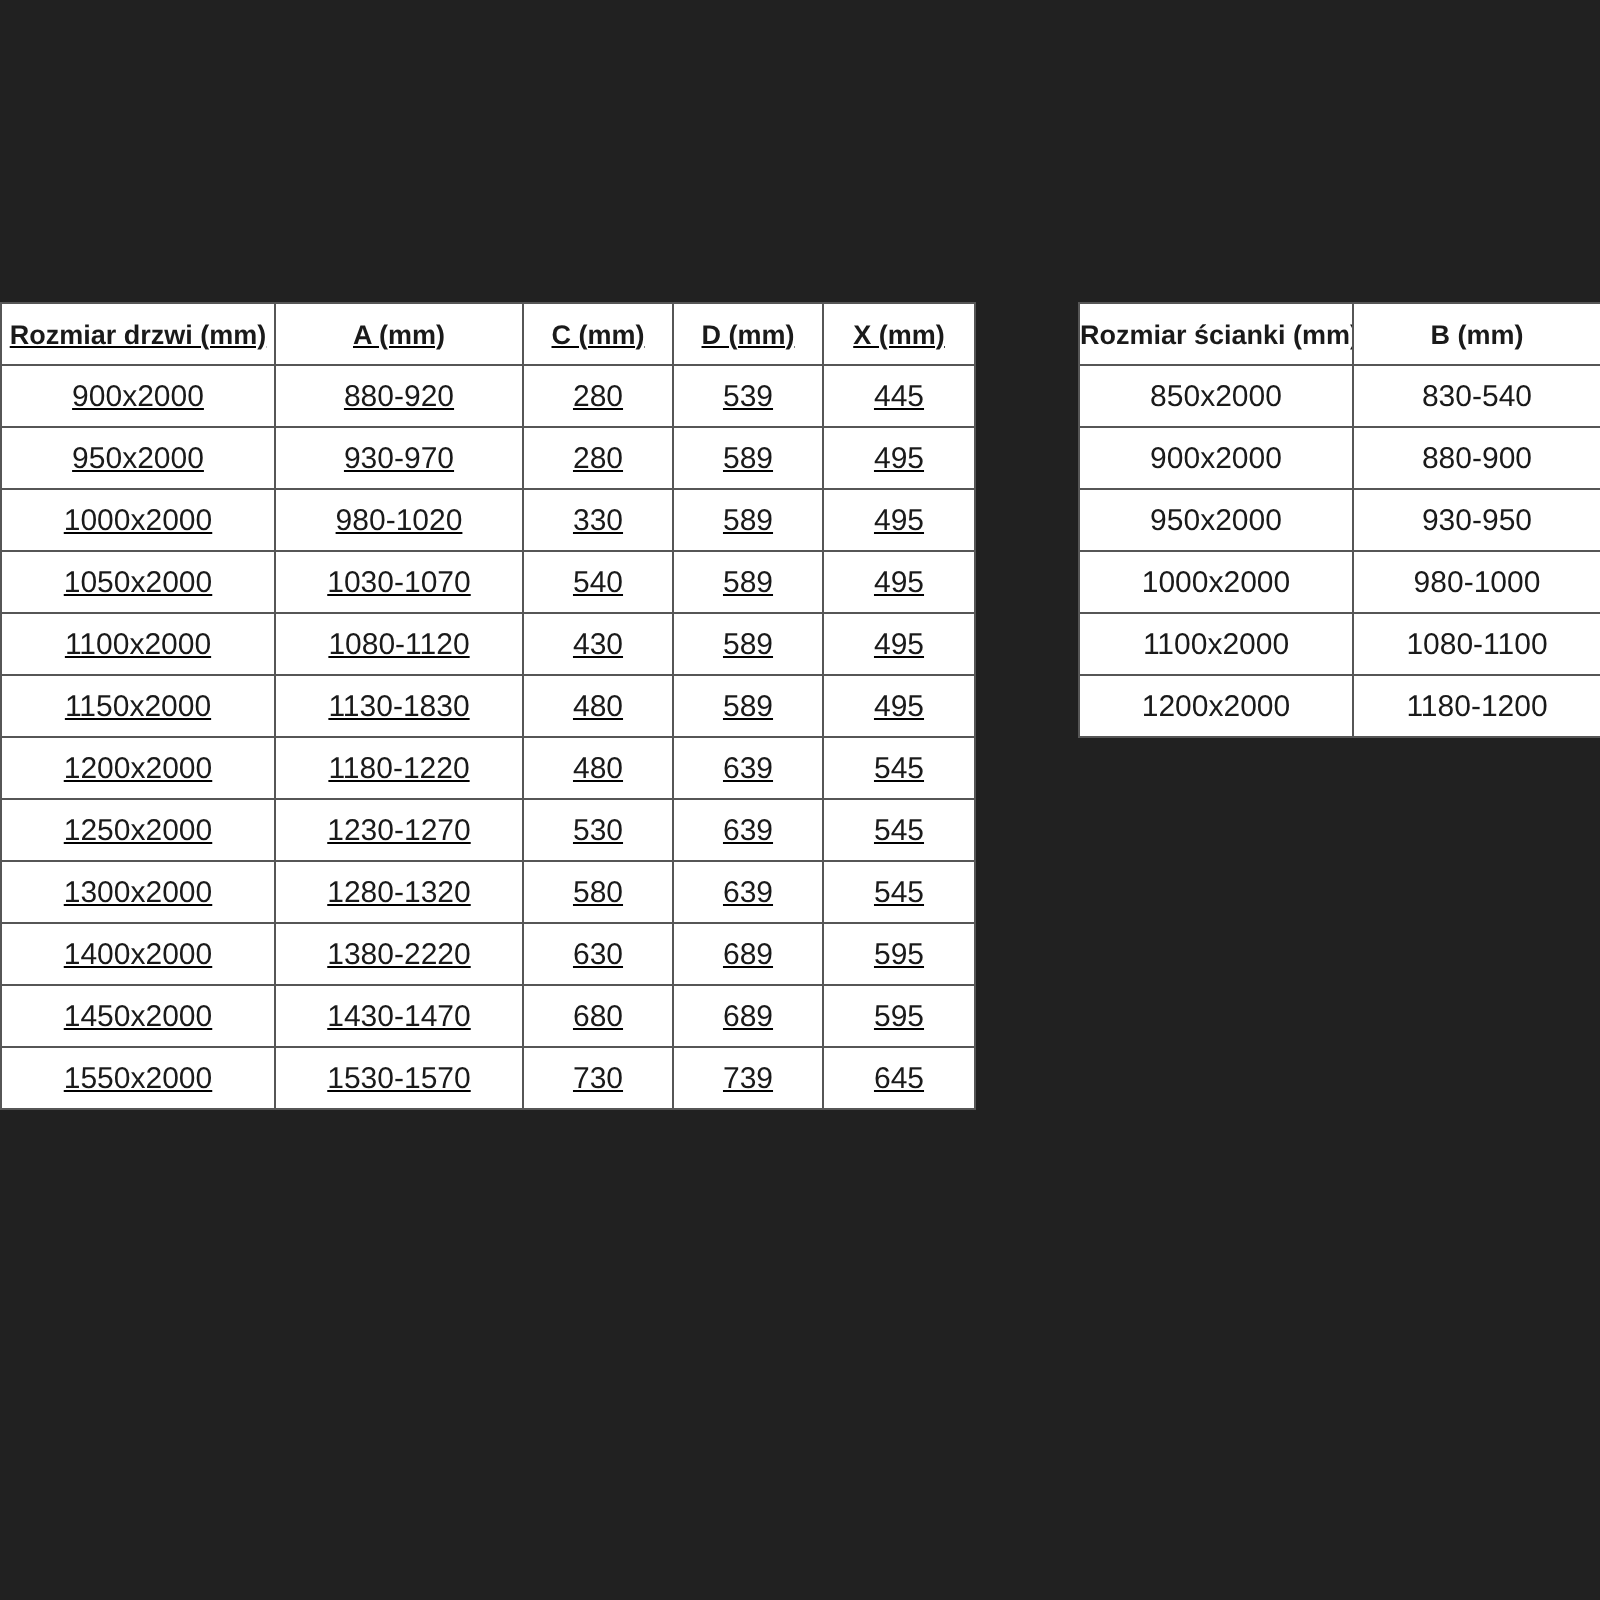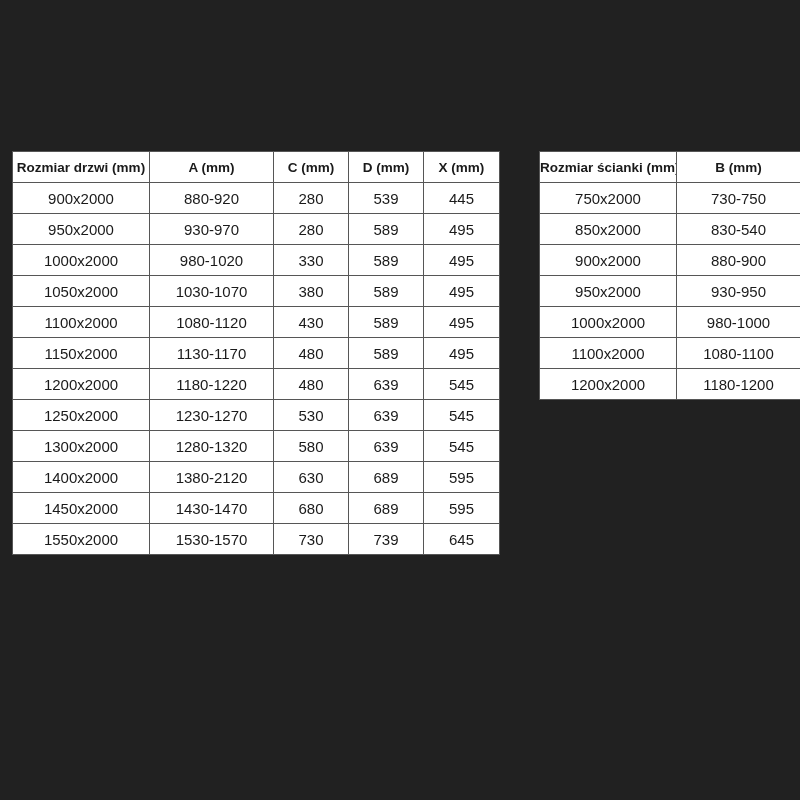--- a/index.html
+++ b/index.html
@@ -14,21 +14,21 @@
     position: relative;
     overflow: hidden;
   }
   table {
     border-collapse: collapse;
     position: absolute;
     top: 151px;
     background: #ffffff;
     table-layout: fixed;
   }
-  table.doors { left: 12px; width: 487px; }
+  table.doors { left: 0; width: 487px; text-decoration: underline; }
   table.walls { left: 539px; width: 261px; }
   th, td {
     border: 1px solid #565656;
     text-align: center;
     vertical-align: middle;
     color: #1a1a1a;
     height: 30px;
     padding: 0;
     overflow: hidden;
     white-space: nowrap;
@@ -87,34 +87,34 @@
       <tr>
         <td>1000x2000</td>
         <td>980-1020</td>
         <td>330</td>
         <td>589</td>
         <td>495</td>
       </tr>
       <tr>
         <td>1050x2000</td>
         <td>1030-1070</td>
-        <td>380</td>
+        <td>540</td>
         <td>589</td>
         <td>495</td>
       </tr>
       <tr>
         <td>1100x2000</td>
         <td>1080-1120</td>
         <td>430</td>
         <td>589</td>
         <td>495</td>
       </tr>
       <tr>
         <td>1150x2000</td>
-        <td>1130-1170</td>
+        <td>1130-1830</td>
         <td>480</td>
         <td>589</td>
         <td>495</td>
       </tr>
       <tr>
         <td>1200x2000</td>
         <td>1180-1220</td>
         <td>480</td>
         <td>639</td>
         <td>545</td>
@@ -128,21 +128,21 @@
       </tr>
       <tr>
         <td>1300x2000</td>
         <td>1280-1320</td>
         <td>580</td>
         <td>639</td>
         <td>545</td>
       </tr>
       <tr>
         <td>1400x2000</td>
-        <td>1380-2120</td>
+        <td>1380-2220</td>
         <td>630</td>
         <td>689</td>
         <td>595</td>
       </tr>
       <tr>
         <td>1450x2000</td>
         <td>1430-1470</td>
         <td>680</td>
         <td>689</td>
         <td>595</td>
@@ -163,24 +163,20 @@
       <col class="c2">
   </colgroup>
   <thead>
     <tr>
         <th>Rozmiar ścianki (mm)</th>
         <th>B (mm)</th>
       </tr>
   </thead>
   <tbody>
       <tr>
-        <td>750x2000</td>
-        <td>730-750</td>
-      </tr>
-      <tr>
         <td>850x2000</td>
         <td>830-540</td>
       </tr>
       <tr>
         <td>900x2000</td>
         <td>880-900</td>
       </tr>
       <tr>
         <td>950x2000</td>
         <td>930-950</td>

